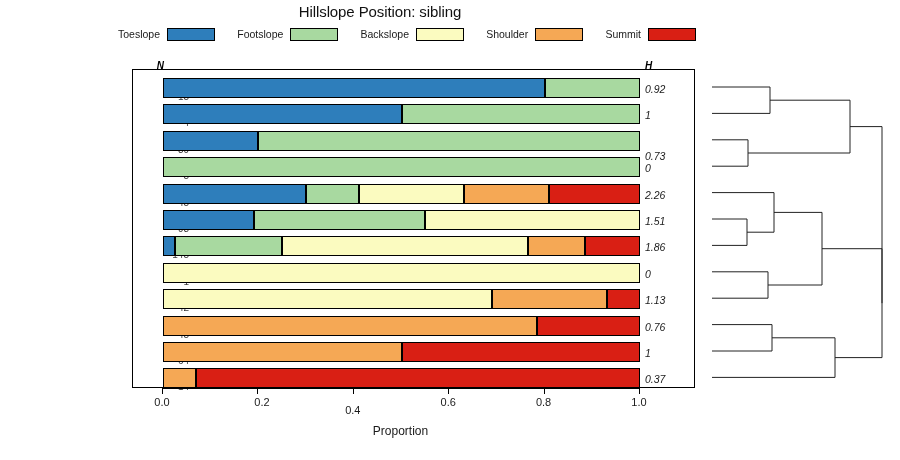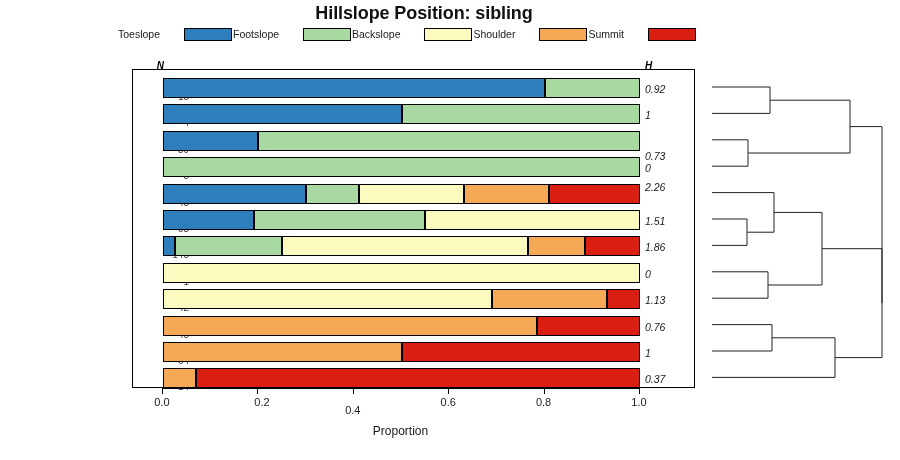--- a/index.html
+++ b/index.html
@@ -6,31 +6,30 @@
   body{
     width:900px;height:460px;background:#ffffff;
     font-family:"Liberation Sans", sans-serif;
     color:#111;overflow:hidden;position:relative;
   }
   #figure{position:absolute;left:0;top:0;width:900px;height:460px;}
 
   
   #chart-title{
     position:absolute;left:0;top:3px;width:760px;
-    text-align:center;font-size:18px;font-weight:bold;
+    text-align:center;font-size:15px;font-weight:normal;
     letter-spacing:-0.1px;
-    margin-left:44px;
   }
 
   
   #legend{
     position:absolute;left:118px;top:26px;width:578px;height:16px;
     display:flex;align-items:center;justify-content:space-between;
   }
-  .legend-entry{display:flex;align-items:center;gap:24px;}
+  .legend-entry{display:flex;align-items:center;gap:7px;}
   .legend-label{font-size:10.5px;color:#1a1a1a;white-space:nowrap;}
   .legend-swatch{
     width:48px;height:13px;border:1px solid #000;box-sizing:border-box;
   }
 
   
   #panel{
     position:absolute;left:132px;top:69px;width:563px;height:319px;
     border:1px solid #000;box-sizing:border-box;background:#fff;
   }
@@ -212,21 +211,21 @@
       </div>
   <div class="n-value" style="top: 21px;">15</div>
       <div class="h-value" style="top: 13px;">0.92</div>
       <div class="n-value" style="top: 47.4px;">4</div>
       <div class="h-value" style="top: 39.4px;">1</div>
       <div class="n-value" style="top: 73.8px;">39</div>
       <div class="h-value" style="top: 80px;">0.73</div>
       <div class="n-value" style="top: 100.2px;">5</div>
       <div class="h-value" style="top: 92.2px;">0</div>
       <div class="n-value" style="top: 126.6px;">45</div>
-      <div class="h-value" style="top: 111px;">2.26</div>
+      <div class="h-value" style="top: 119px;">2.26</div>
       <div class="n-value" style="top: 153px;">98</div>
       <div class="h-value" style="top: 145px;">1.51</div>
       <div class="n-value" style="top: 179.4px;">145</div>
       <div class="h-value" style="top: 171.4px;">1.86</div>
       <div class="n-value" style="top: 205.8px;">1</div>
       <div class="h-value" style="top: 197.8px;">0</div>
       <div class="n-value" style="top: 232.2px;">42</div>
       <div class="h-value" style="top: 224.2px;">1.13</div>
       <div class="n-value" style="top: 258.6px;">45</div>
       <div class="h-value" style="top: 250.6px;">0.76</div>

